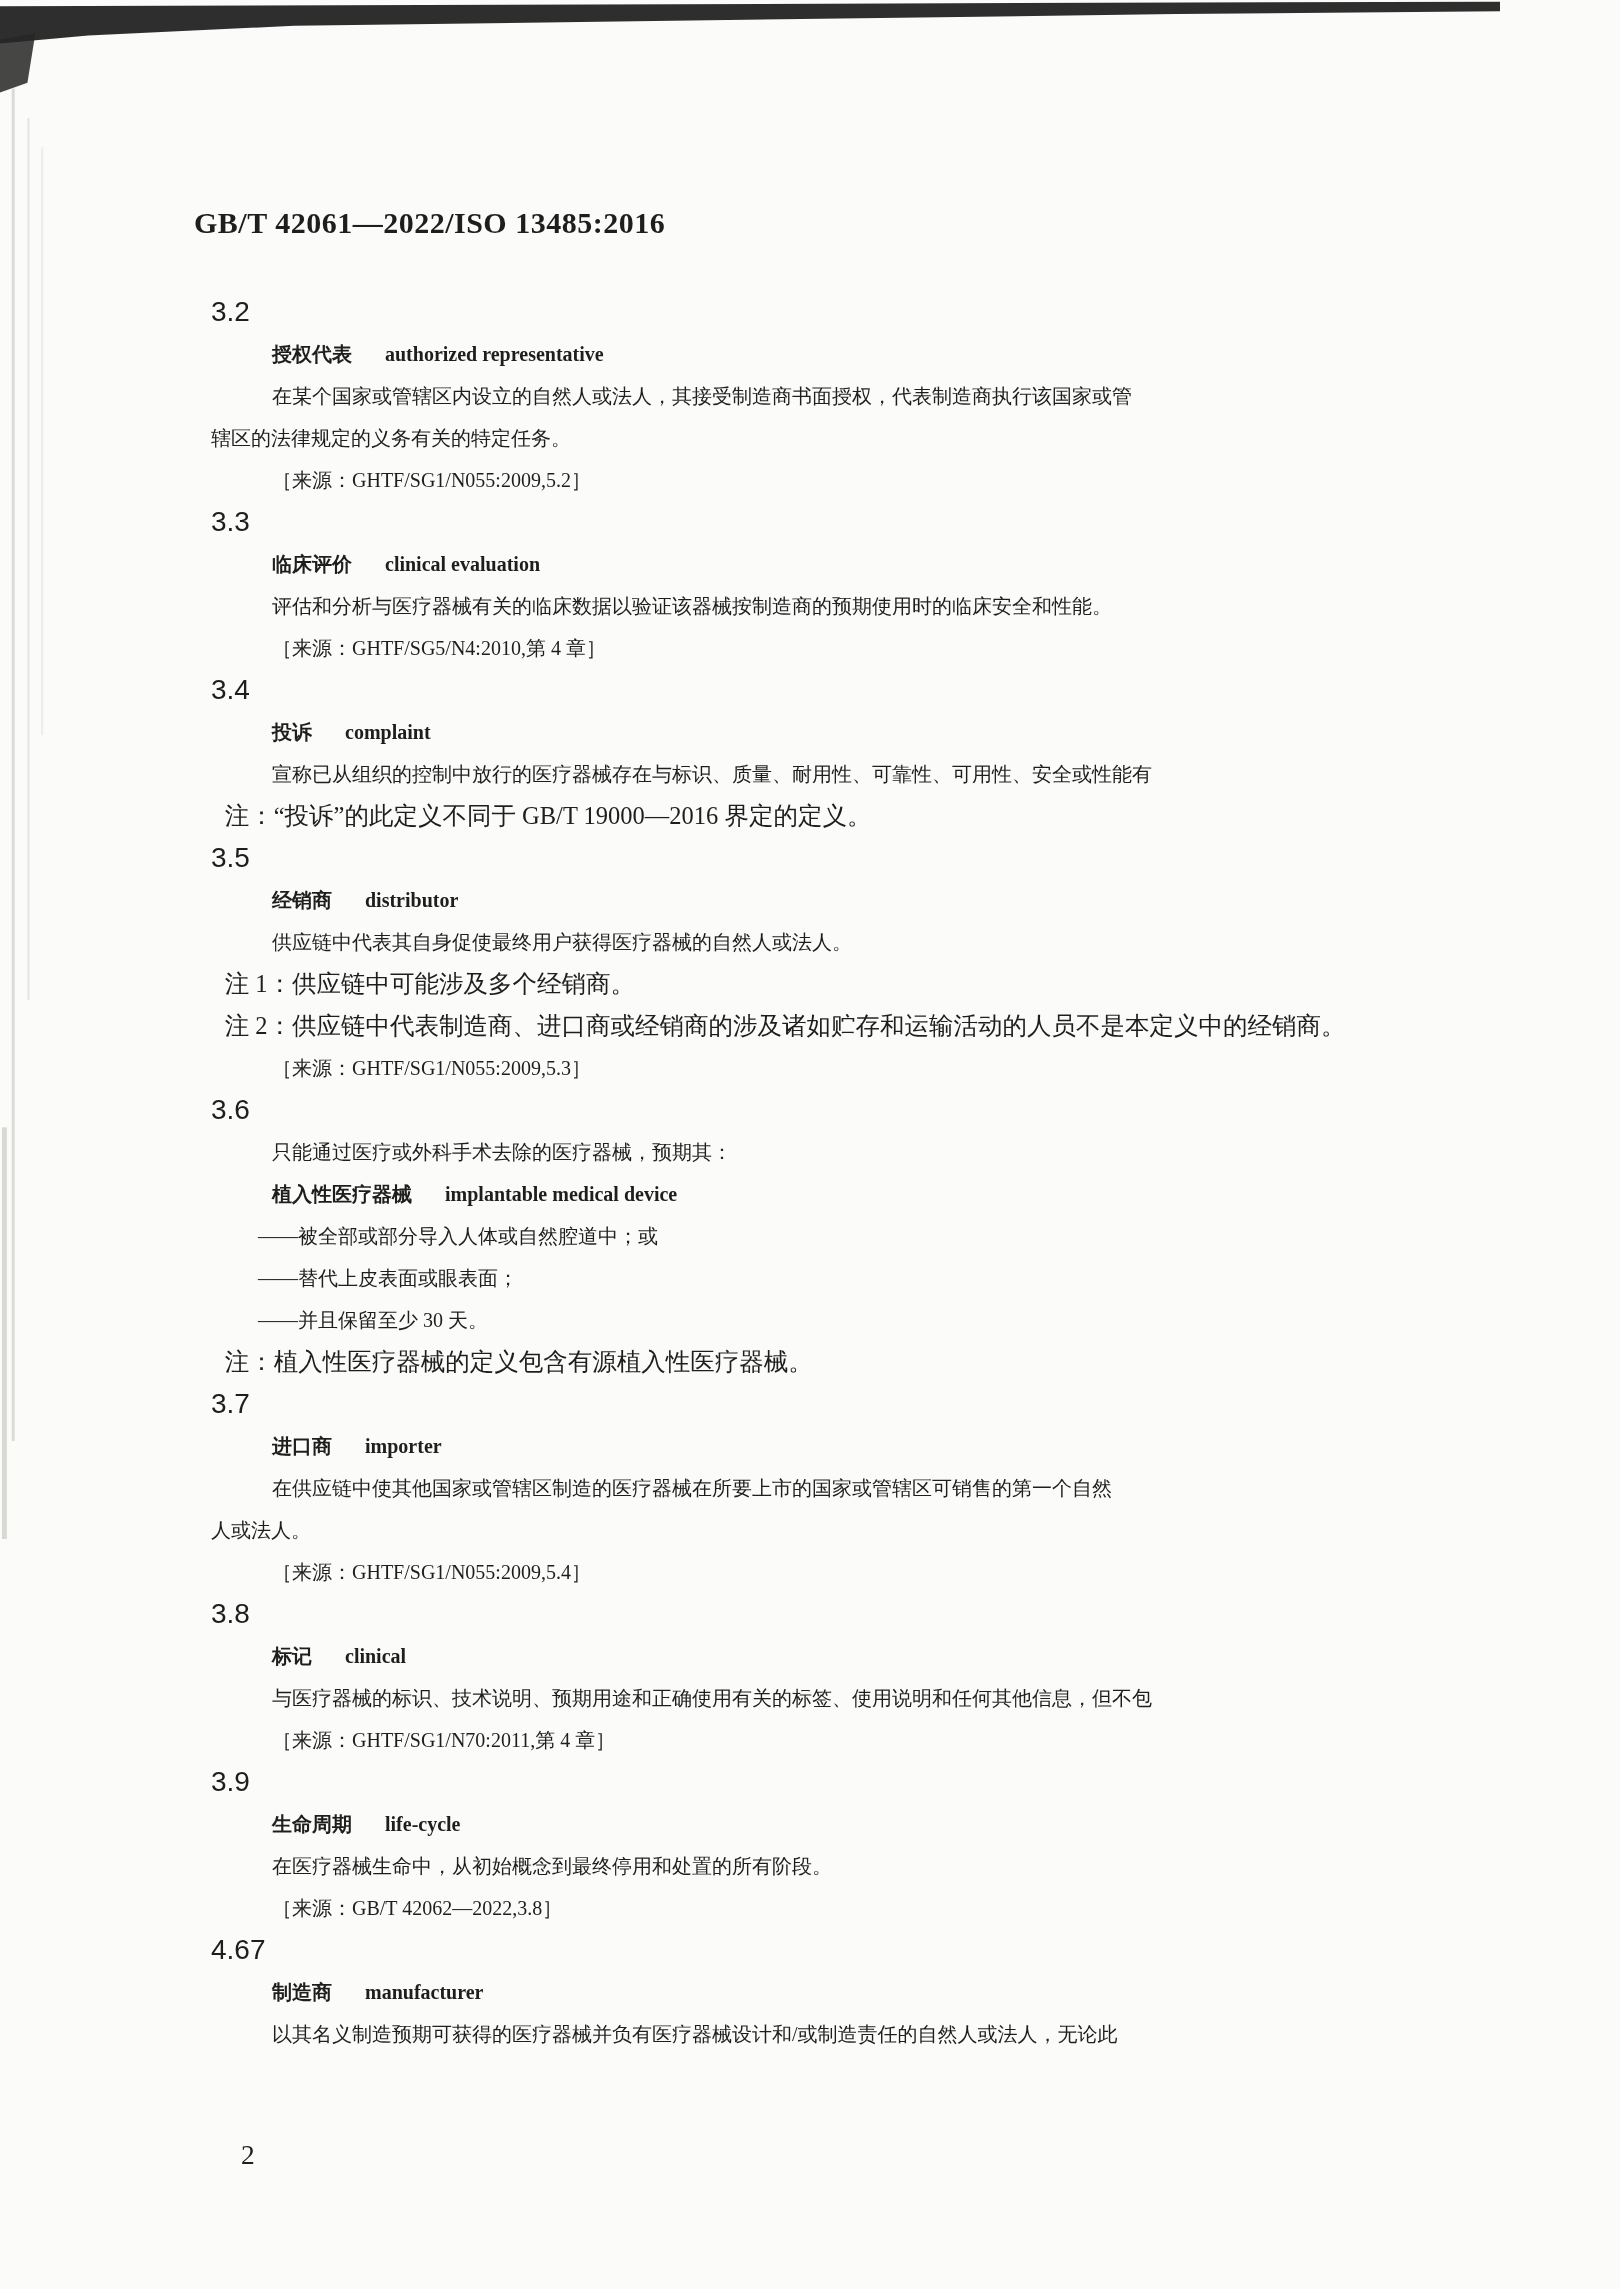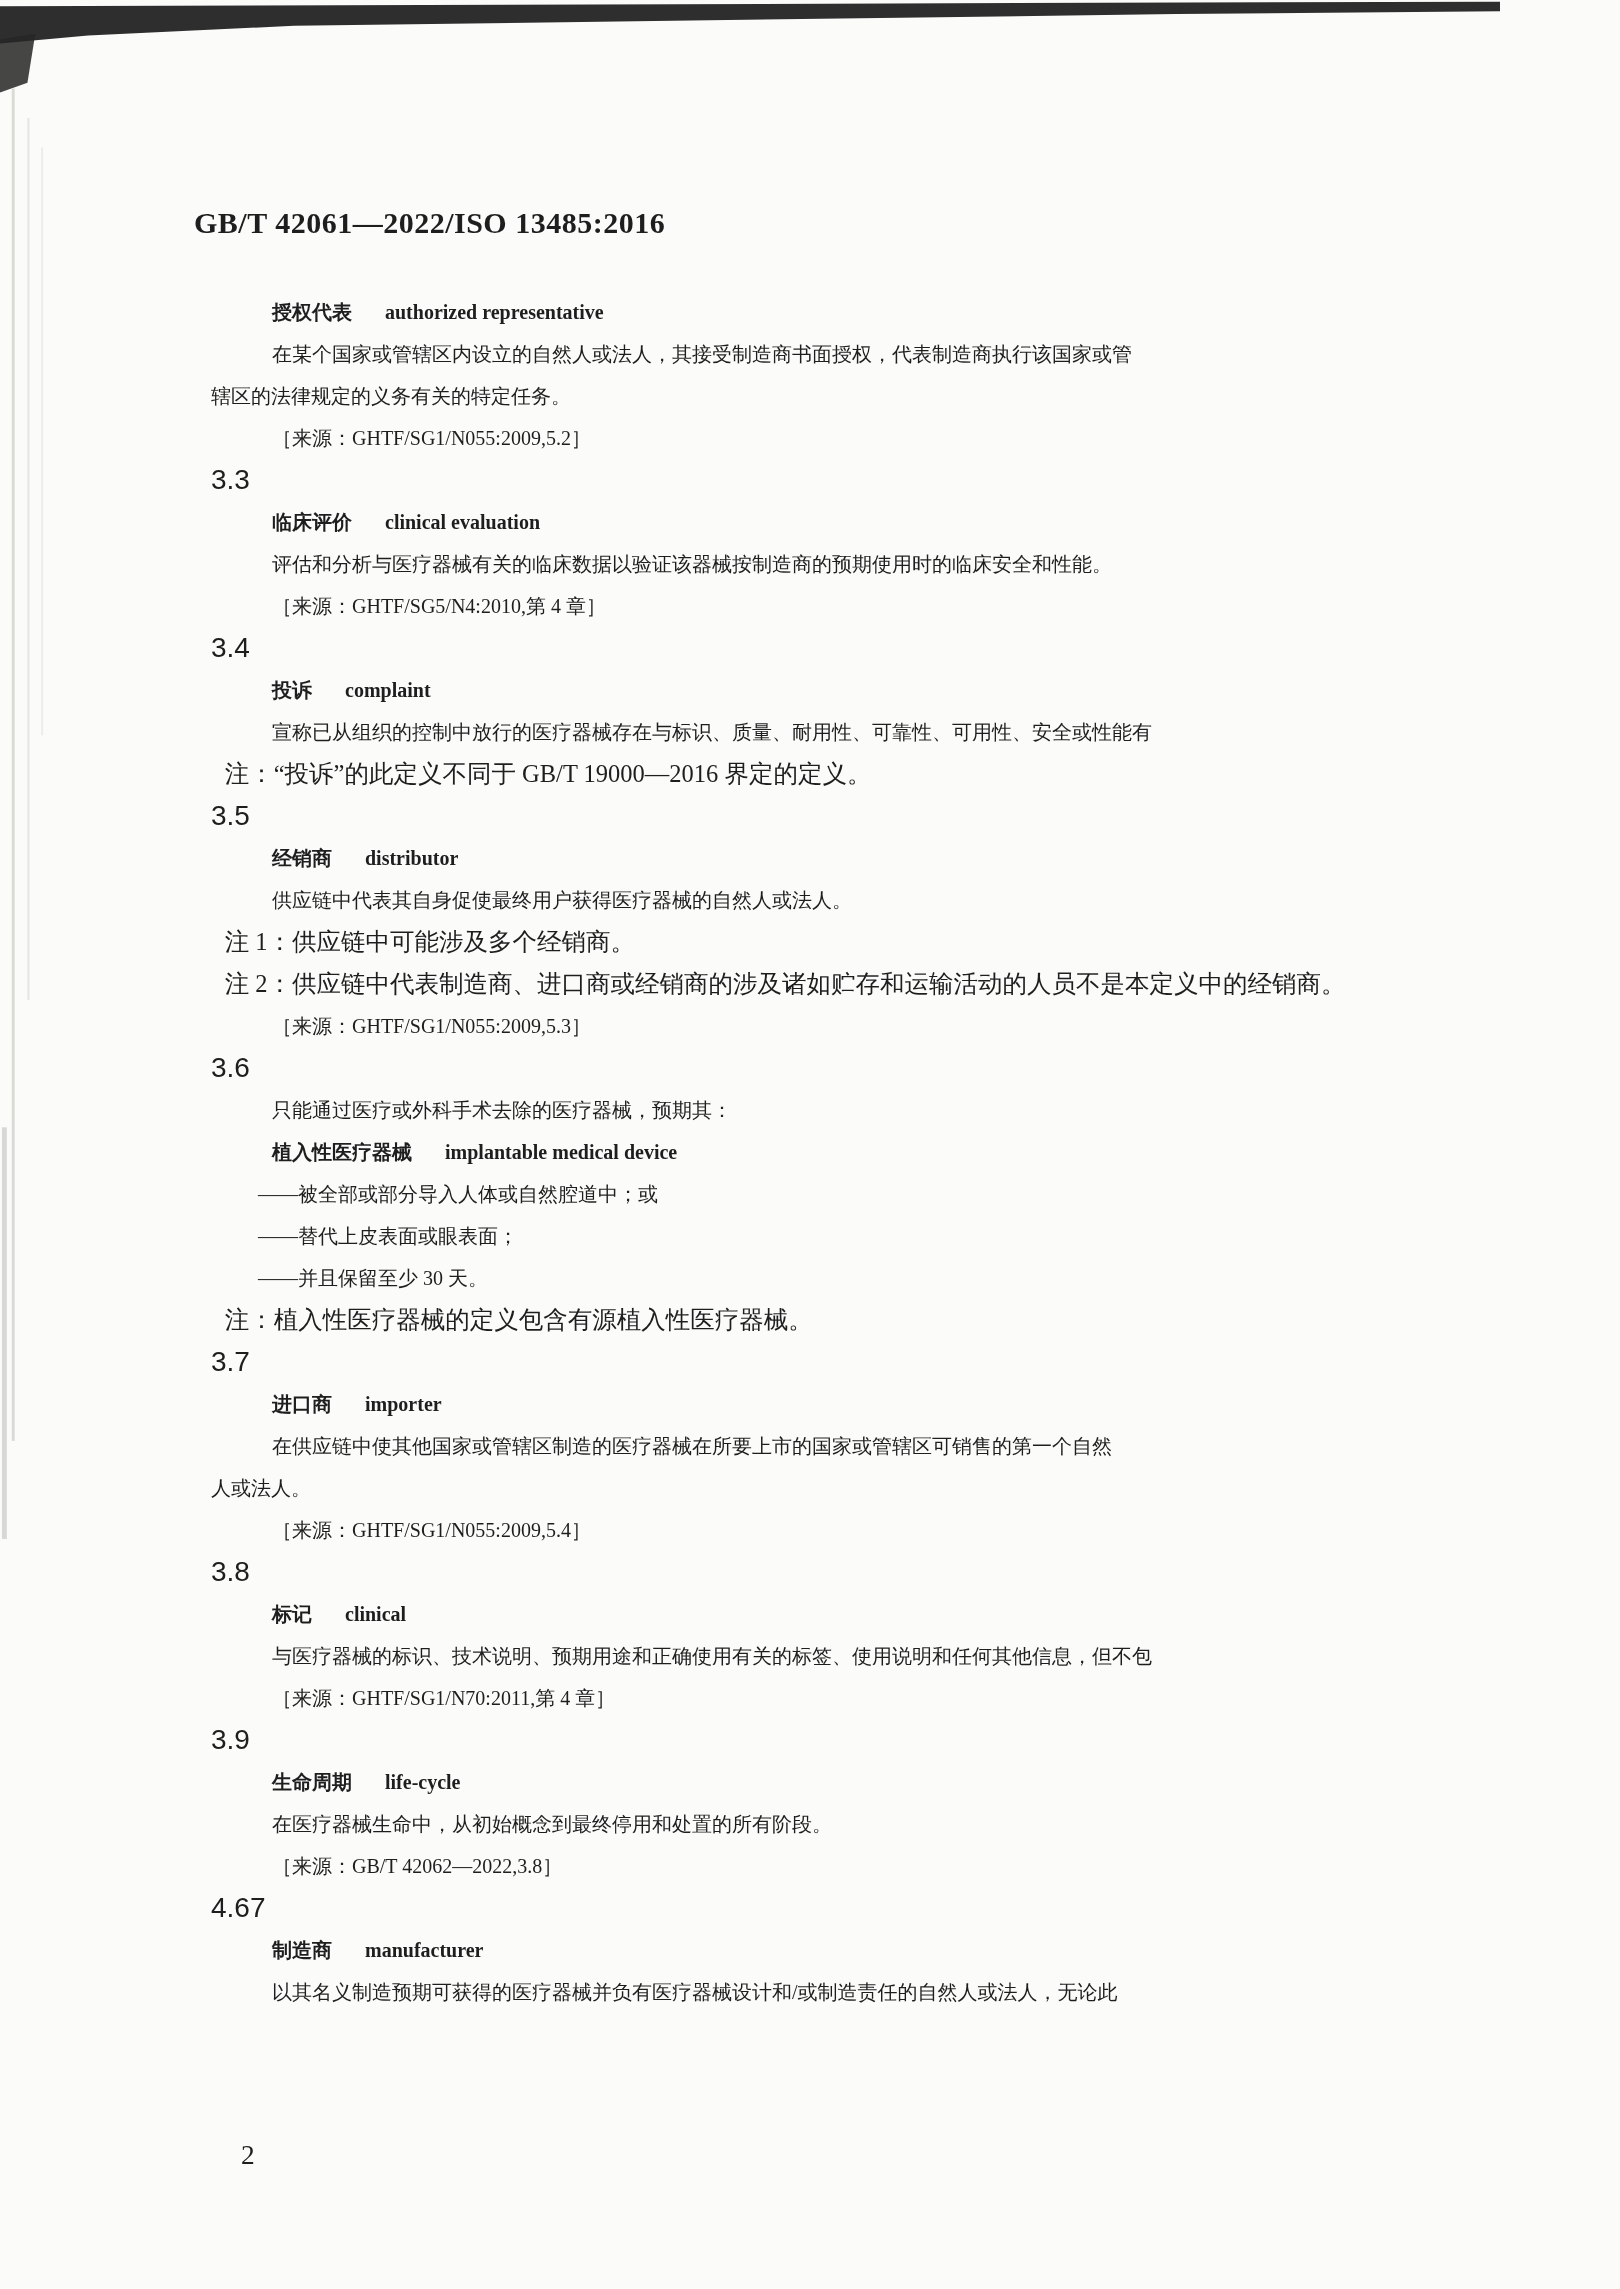--- a/index.html
+++ b/index.html
@@ -71,20 +71,21 @@
     <rect x="42" y="150" width="2" height="600" fill="#e8e8e4" opacity="0.8"></rect>
     <rect x="2" y="1150" width="5" height="420" fill="#c9c9c5" opacity="0.7"></rect>
 
     <rect x="1642" y="0" width="11" height="1100" fill="#ececea" opacity="0.8"></rect>
   </svg>
 
   <div class="header">GB/T 42061—2022/ISO 13485:2016</div>
 
   <div class="content" id="sections">
       <div class="section">
+        <div class="sec-num">3.2</div>
         <div class="line indent term-line"><span class="term-cn">授权代表</span><span class="term-en">authorized representative</span></div>
         <div class="line indent">在某个国家或管辖区内设立的自然人或法人，其接受制造商书面授权，代表制造商执行该国家或管</div>
         <div class="line">辖区的法律规定的义务有关的特定任务。</div>
         <div class="line indent">［来源：GHTF/SG1/N055:2009,5.2］</div>
       </div>
       <div class="section">
         <div class="sec-num">3.3</div>
         <div class="line indent term-line"><span class="term-cn">临床评价</span><span class="term-en">clinical evaluation</span></div>
         <div class="line indent">评估和分析与医疗器械有关的临床数据以验证该器械按制造商的预期使用时的临床安全和性能。</div>
         <div class="line indent">［来源：GHTF/SG5/N4:2010,第 4 章］</div>

